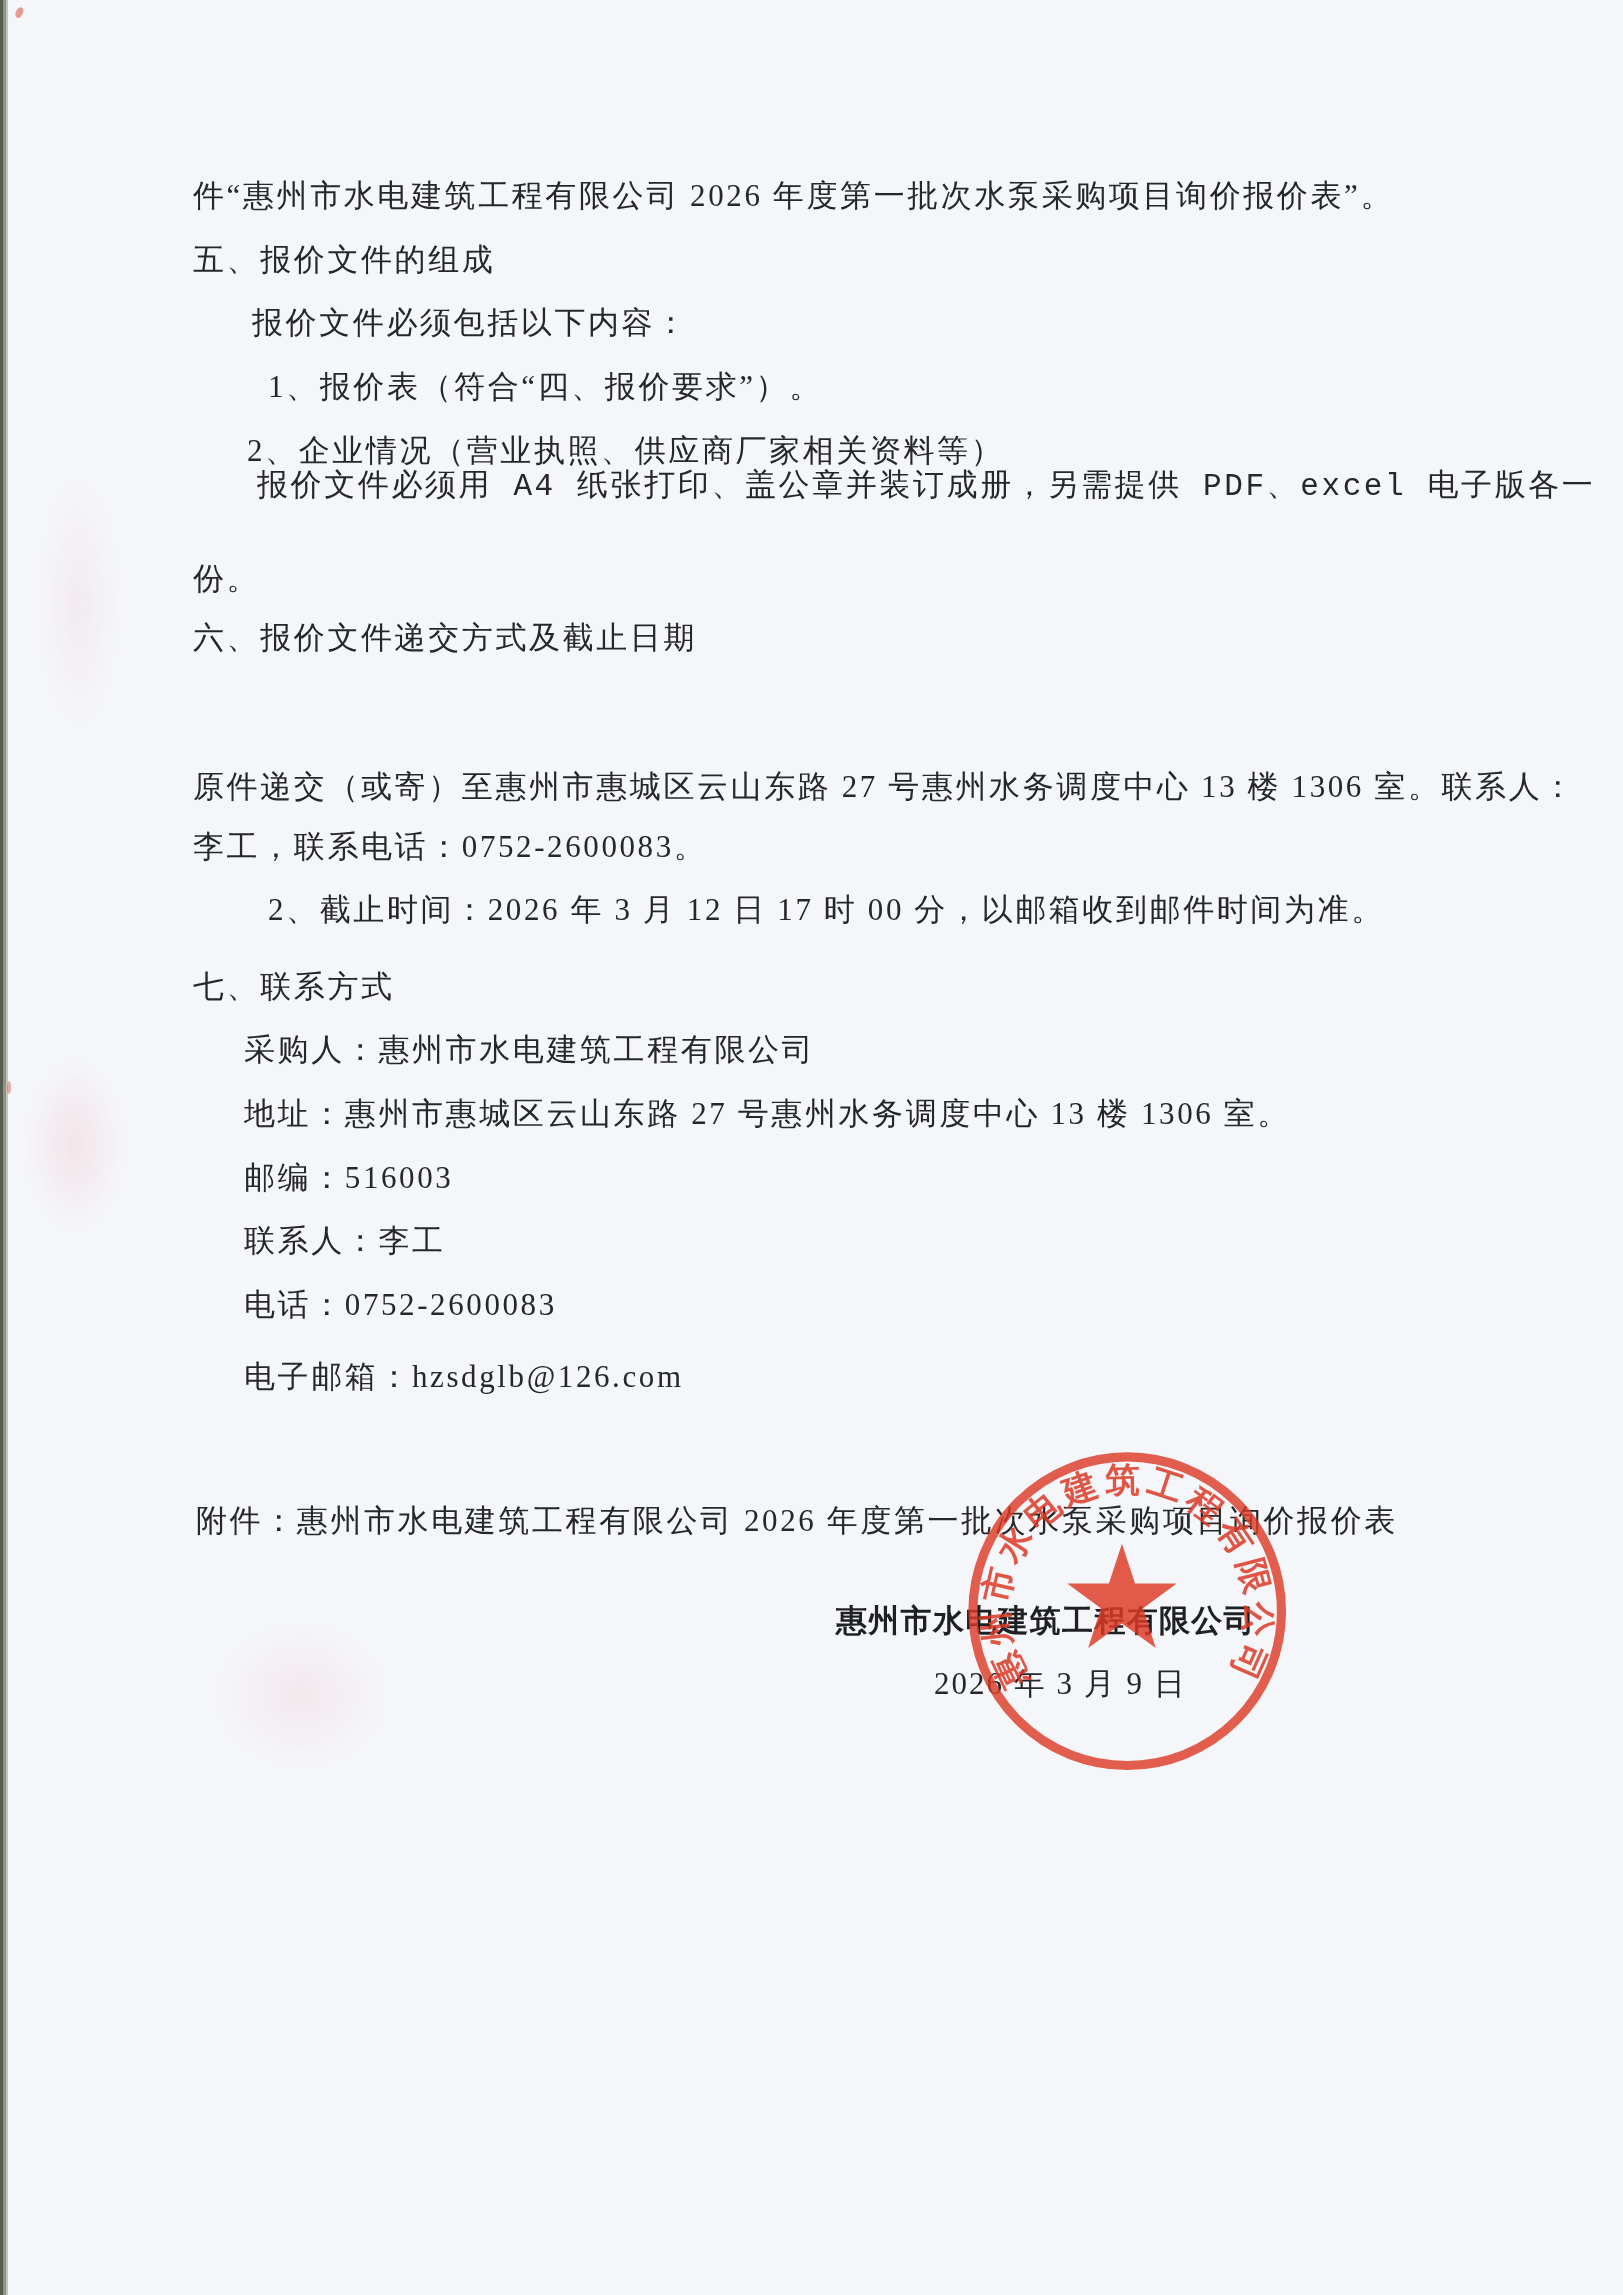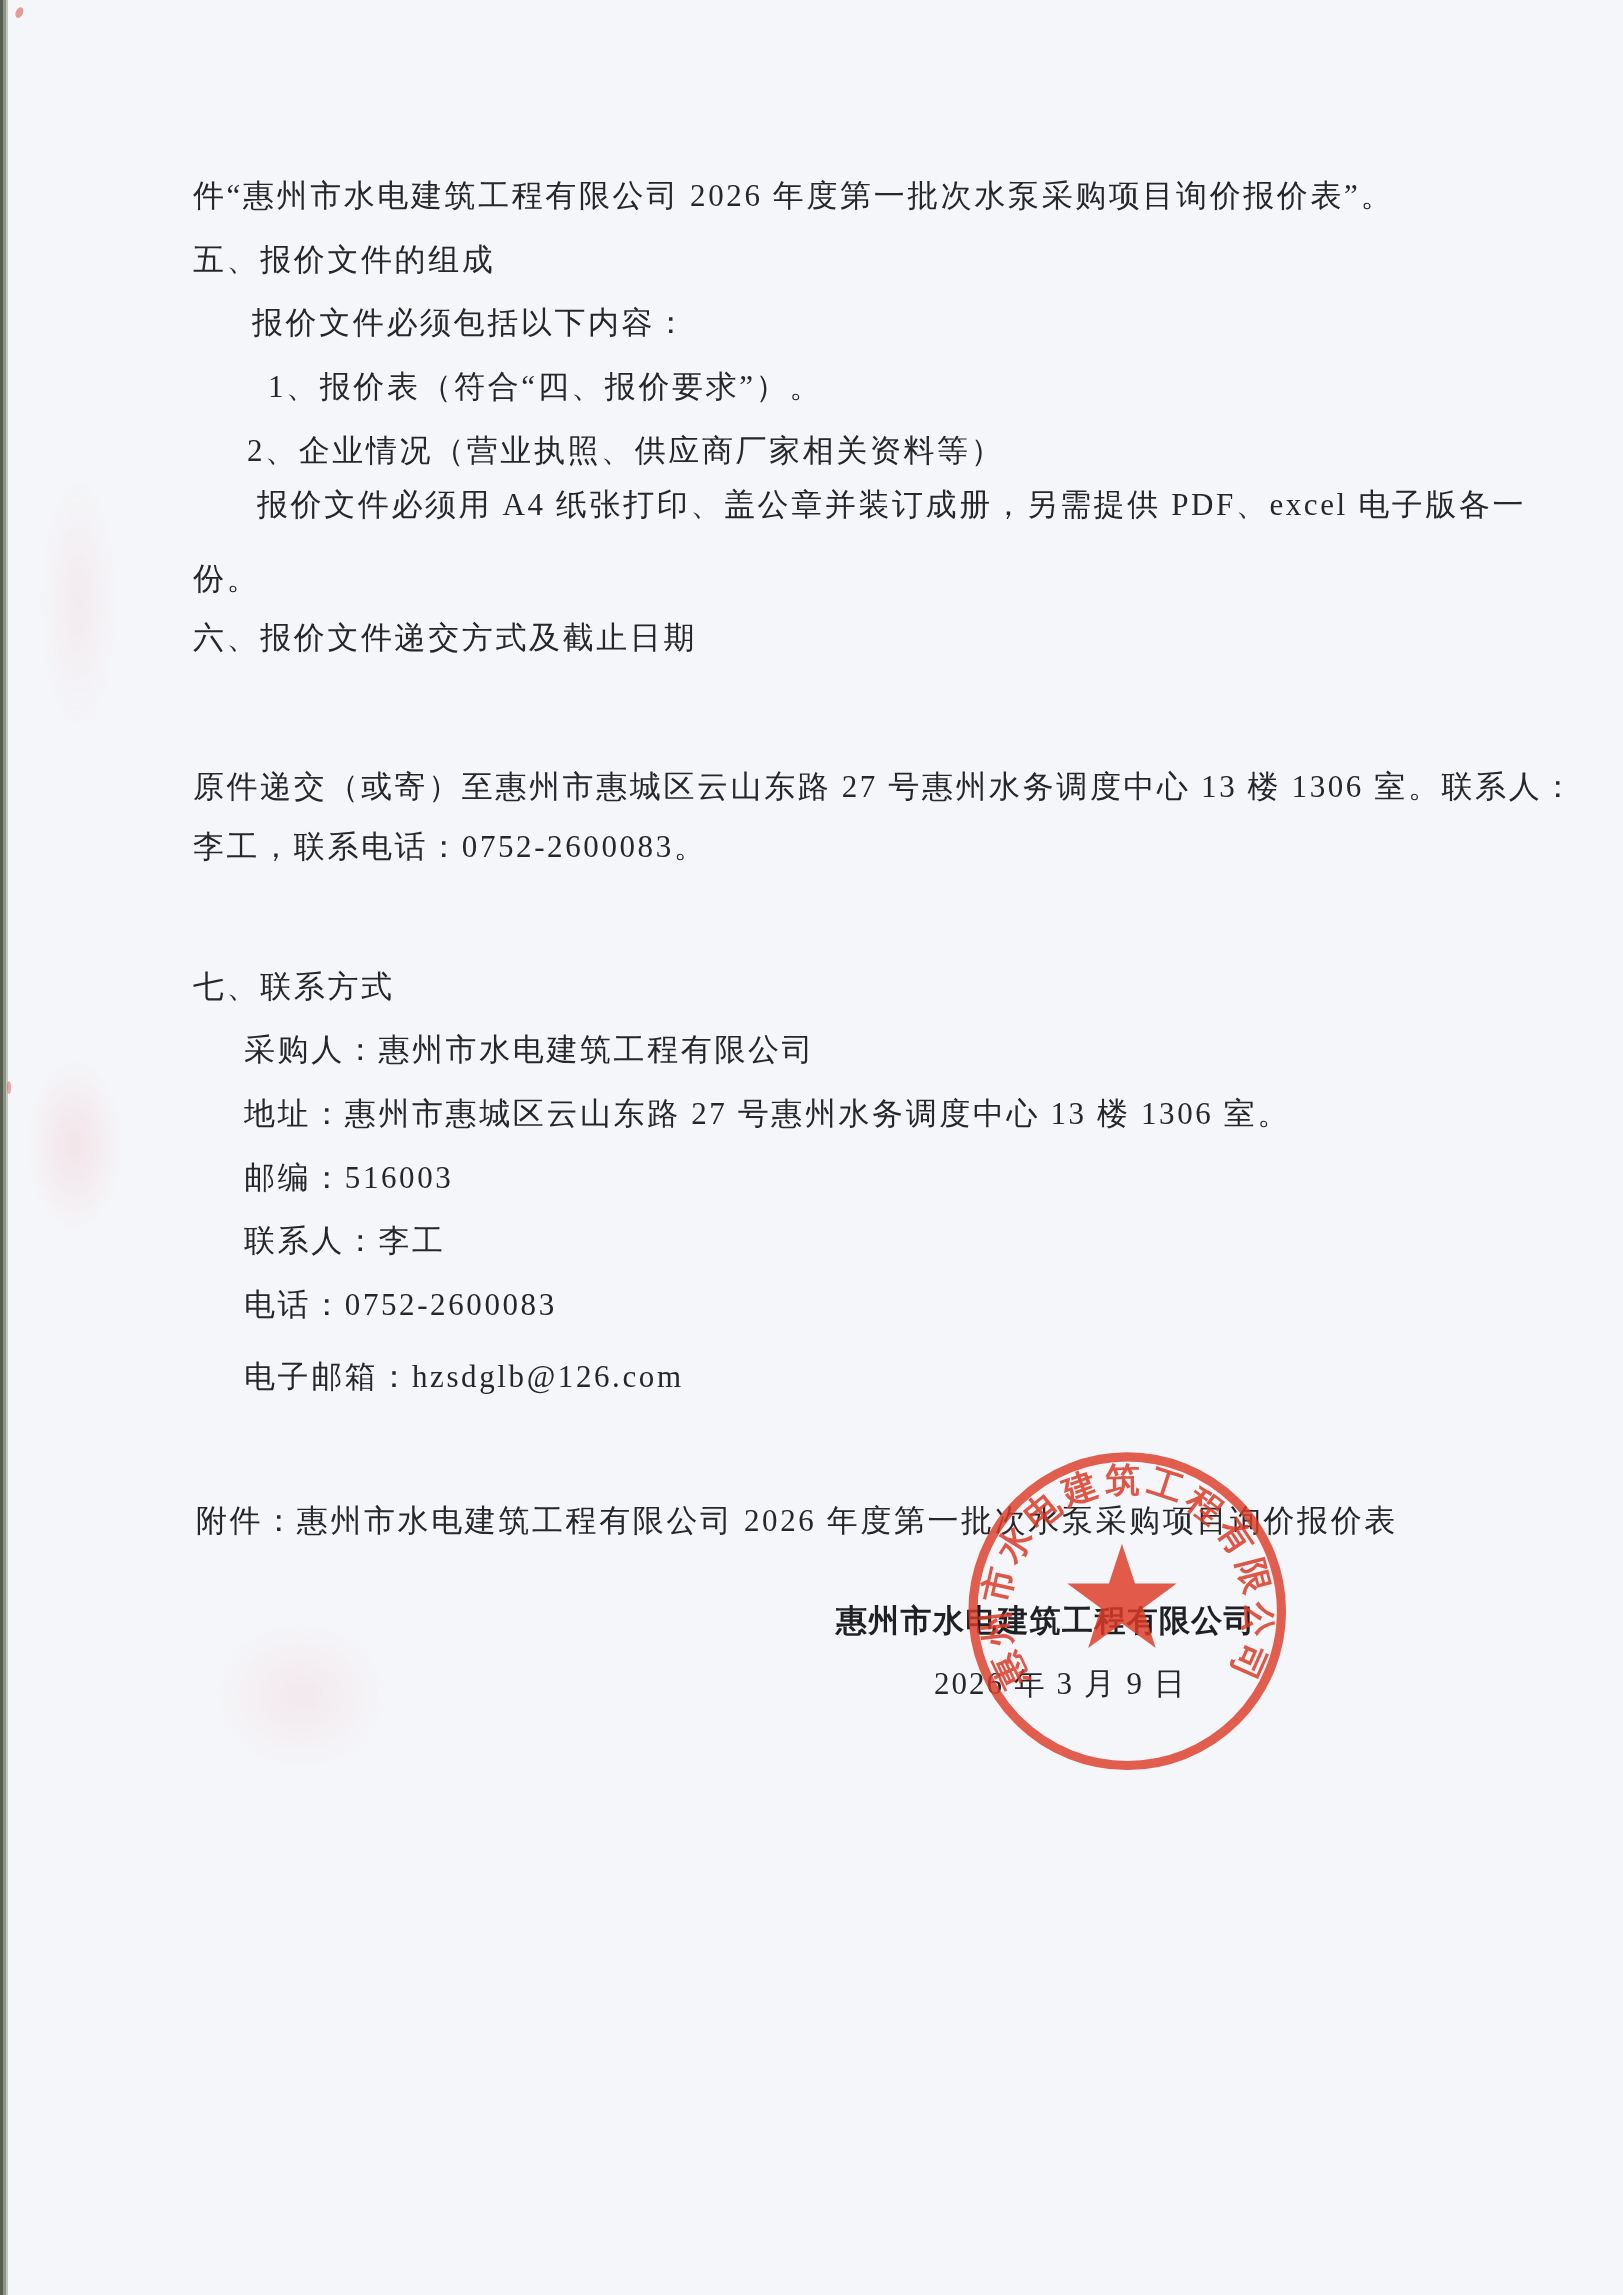--- a/index.html
+++ b/index.html
@@ -48,25 +48,26 @@
   <div class="speck" style="left:6.5px;top:1081px;width:4.6px;height:13px;background:rgba(220,70,60,.45);"></div>
   <div class="smudge" style="left:26px;top:1060px;width:98px;height:170px;background:radial-gradient(ellipse at center,rgba(232,120,140,.14),rgba(232,120,140,0) 70%);"></div>
   <div class="smudge" style="left:216px;top:1623px;width:170px;height:144px;background:radial-gradient(ellipse at center,rgba(232,120,140,.10),rgba(232,120,140,0) 70%);"></div>
   <div class="smudge" style="left:39px;top:478px;width:79px;height:249px;background:radial-gradient(ellipse at center,rgba(225,110,130,.08),rgba(225,110,130,0) 70%);"></div>
 
   <div class="line" style="top:164px;left:193px;">件“惠州市水电建筑工程有限公司 2026 年度第一批次水泵采购项目询价报价表”。</div>
   <div class="line" style="top:228px;left:193px;">五、报价文件的组成</div>
   <div class="line" style="top:291px;left:252px;">报价文件必须包括以下内容：</div>
   <div class="line" style="top:355px;left:247px;margin-left:21px;">1、报价表（符合“四、报价要求”）。</div>
   <div class="line" style="top:419px;left:247px;">2、企业情况（营业执照、供应商厂家相关资料等）</div>
-  <div class="line" style="top:473px;left:257px;">报价文件必须用 A4 纸张打印、盖公章并装订成册，另需提供 PDF、excel 电子版各一</div>
+  <div class="line" style="top:455px;left:257px;font-family:Liberation Mono, monospace;">报价文件必须用 A4 纸张打印、盖公章并装订成册，另需提供 PDF、excel 电子版各一</div>
   <div class="line" style="top:547px;left:193px;">份。</div>
   <div class="line" style="top:606px;left:193px;text-align:center;">六、报价文件递交方式及截止日期</div>
   <div class="line" style="top:755px;left:193px;">原件递交（或寄）至惠州市惠城区云山东路 27 号惠州水务调度中心 13 楼 1306 室。联系人：</div>
   <div class="line" style="top:815px;left:193px;">李工，联系电话：0752-2600083。</div>
+  <div class="line" style="top:878px;left:268px;">2、截止时间：2026 年 3 月 12 日 17 时 00 分，以邮箱收到邮件时间为准。</div>
   <div class="line" style="top:955px;left:193px;">七、联系方式</div>
   <div class="line" style="top:1018px;left:244px;">采购人：惠州市水电建筑工程有限公司</div>
   <div class="line" style="top:1082px;left:244px;">地址：惠州市惠城区云山东路 27 号惠州水务调度中心 13 楼 1306 室。</div>
   <div class="line" style="top:1146px;left:244px;text-align:right;">邮编：516003</div>
   <div class="line" style="top:1209px;left:244px;">联系人：李工</div>
   <div class="line" style="top:1273px;left:244px;">电话：0752-2600083</div>
   <div class="line" style="top:1345px;left:244px;">电子邮箱：hzsdglb@126.com</div>
   <div class="line" style="top:1489px;left:196px;">附件：惠州市水电建筑工程有限公司 2026 年度第一批次水泵采购项目询价报价表</div>
 
   <div class="company-line" style="top:1589px;left:836px;">惠州市水电建筑工程有限公司</div>

